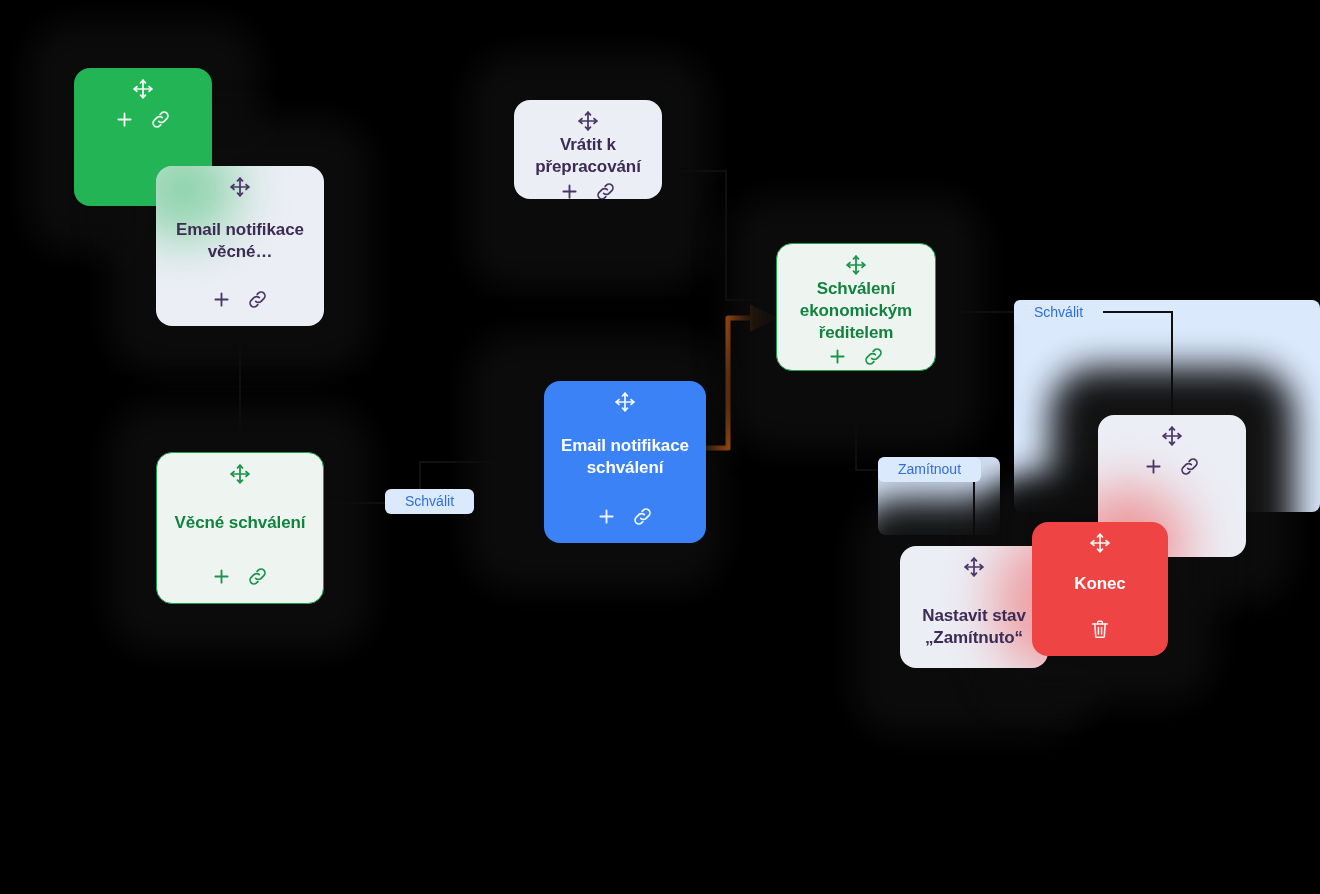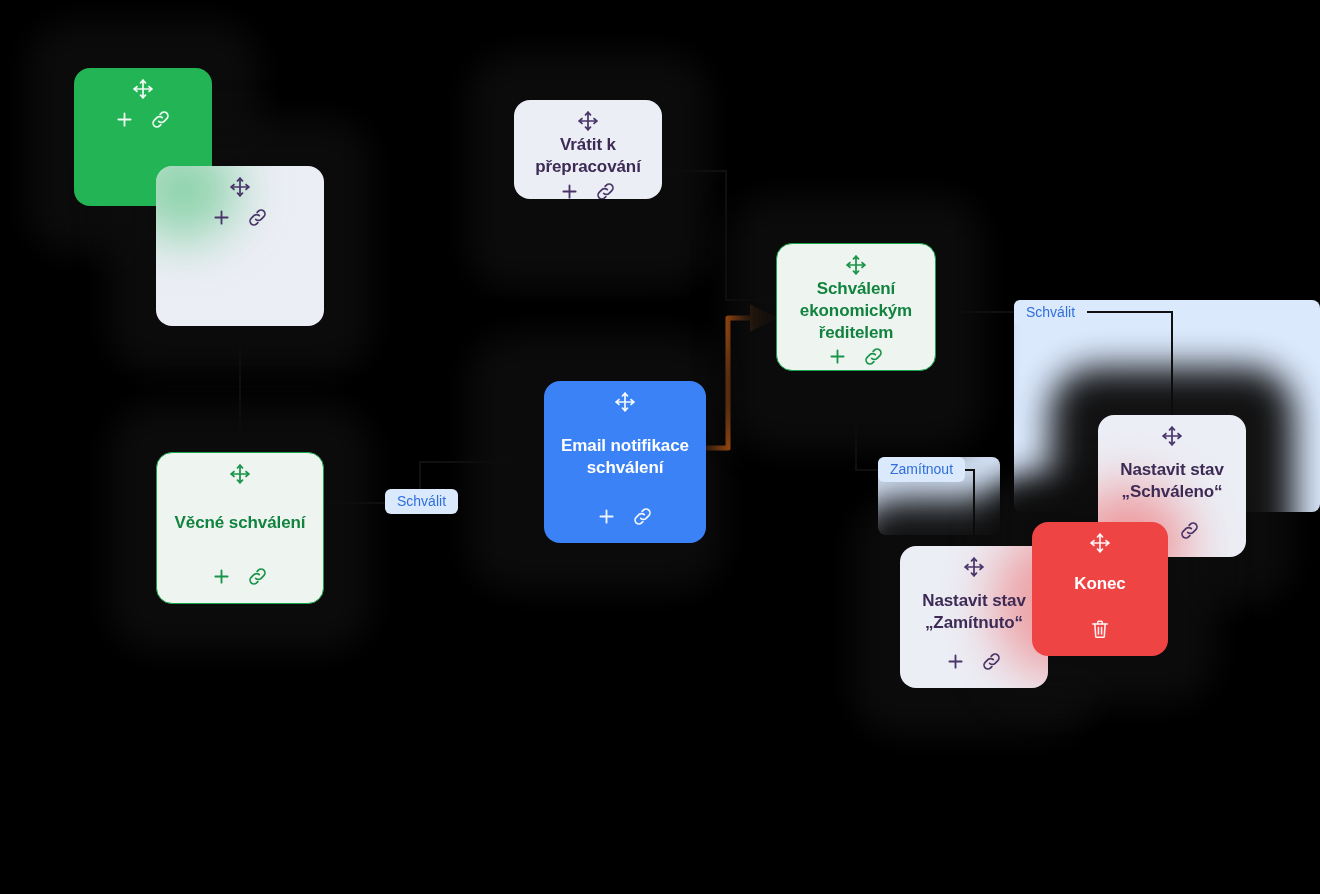--- a/index.html
+++ b/index.html
@@ -11,21 +11,21 @@
   #canvas{position:absolute;inset:0;width:1320px;height:894px;}
 
   
   #edges{position:absolute;left:0;top:0;width:1320px;height:894px;z-index:1;}
 
   
   .edge-label{
     position:absolute;z-index:3;
     background:#dbe9fd;color:#2f6fdc;
     font-size:14px;font-weight:400;
-    padding:5px 12px;border-radius:6px;
+    padding:5px 20px;border-radius:6px;
     white-space:nowrap;line-height:1.1;
   }
 
   
   .halo{
     position:absolute;z-index:2;border-radius:46px;
     background:#0c0c0c;
     filter:blur(17px);
     opacity:.97;
   }
@@ -158,20 +158,21 @@
           <span>
             <svg width="22" height="22" viewBox="0 0 24 24" fill="none" stroke="#4a3569" stroke-width="1.9" stroke-linecap="round" stroke-linejoin="round">
       <path d="M12 2.5 L12 21.5 M2.5 12 L21.5 12"></path>
       <path d="M12 2.5 L9.3 5.4 M12 2.5 L14.7 5.4"></path>
       <path d="M12 21.5 L9.3 18.6 M12 21.5 L14.7 18.6"></path>
       <path d="M2.5 12 L5.4 9.3 M2.5 12 L5.4 14.7"></path>
       <path d="M21.5 12 L18.6 9.3 M21.5 12 L18.6 14.7"></path>
             </svg>
           </span>
         </div>
+        <div class="title">Email notifikace věcné…</div>
         <div class="tools">
           <span>
             <svg width="21" height="21" viewBox="0 0 24 24" fill="none" stroke="#4a3569" stroke-width="2.1" stroke-linecap="round">
               <path d="M12 5 L12 19 M5 12 L19 12"></path>
             </svg>
           </span>
           <span>
             <svg width="23" height="23" viewBox="0 0 24 24" fill="none" stroke="#4a3569" stroke-width="1.8" stroke-linecap="round" stroke-linejoin="round">
       <path d="M10.1 13.9a4 4 0 0 0 5.66 0l2.83-2.83a4 4 0 1 0-5.66-5.66l-1.3 1.3"></path>
       <path d="M13.9 10.1a4 4 0 0 0-5.66 0L5.41 12.93a4 4 0 1 0 5.66 5.66l1.3-1.3"></path>
@@ -293,36 +294,35 @@
           <span>
             <svg width="22" height="22" viewBox="0 0 24 24" fill="none" stroke="#4a3569" stroke-width="1.9" stroke-linecap="round" stroke-linejoin="round">
       <path d="M12 2.5 L12 21.5 M2.5 12 L21.5 12"></path>
       <path d="M12 2.5 L9.3 5.4 M12 2.5 L14.7 5.4"></path>
       <path d="M12 21.5 L9.3 18.6 M12 21.5 L14.7 18.6"></path>
       <path d="M2.5 12 L5.4 9.3 M2.5 12 L5.4 14.7"></path>
       <path d="M21.5 12 L18.6 9.3 M21.5 12 L18.6 14.7"></path>
             </svg>
           </span>
         </div>
-        <div class="title">Nastavit stav „Schváleno“</div>
         <div class="tools">
           <span>
             <svg width="21" height="21" viewBox="0 0 24 24" fill="none" stroke="#4a3569" stroke-width="2.1" stroke-linecap="round">
               <path d="M12 5 L12 19 M5 12 L19 12"></path>
             </svg>
           </span>
           <span>
             <svg width="23" height="23" viewBox="0 0 24 24" fill="none" stroke="#4a3569" stroke-width="1.8" stroke-linecap="round" stroke-linejoin="round">
       <path d="M10.1 13.9a4 4 0 0 0 5.66 0l2.83-2.83a4 4 0 1 0-5.66-5.66l-1.3 1.3"></path>
       <path d="M13.9 10.1a4 4 0 0 0-5.66 0L5.41 12.93a4 4 0 1 0 5.66 5.66l1.3-1.3"></path>
             </svg>
           </span>
         </div>
       </div>
-      <div class="node n-white" style="left: 900px; top: 546px; width: 148px; height: 142px;">
+      <div class="node n-white" style="left: 900px; top: 546px; width: 148px; height: 122px; gap: 25px;">
         <div class="bleed" style="left:92px;top:-18px;width:130px;height:150px;background:#ef4444;opacity:.45;"></div>
         <div class="handle">
           <span>
             <svg width="22" height="22" viewBox="0 0 24 24" fill="none" stroke="#4a3569" stroke-width="1.9" stroke-linecap="round" stroke-linejoin="round">
       <path d="M12 2.5 L12 21.5 M2.5 12 L21.5 12"></path>
       <path d="M12 2.5 L9.3 5.4 M12 2.5 L14.7 5.4"></path>
       <path d="M12 21.5 L9.3 18.6 M12 21.5 L14.7 18.6"></path>
       <path d="M2.5 12 L5.4 9.3 M2.5 12 L5.4 14.7"></path>
       <path d="M21.5 12 L18.6 9.3 M21.5 12 L18.6 14.7"></path>
             </svg>

